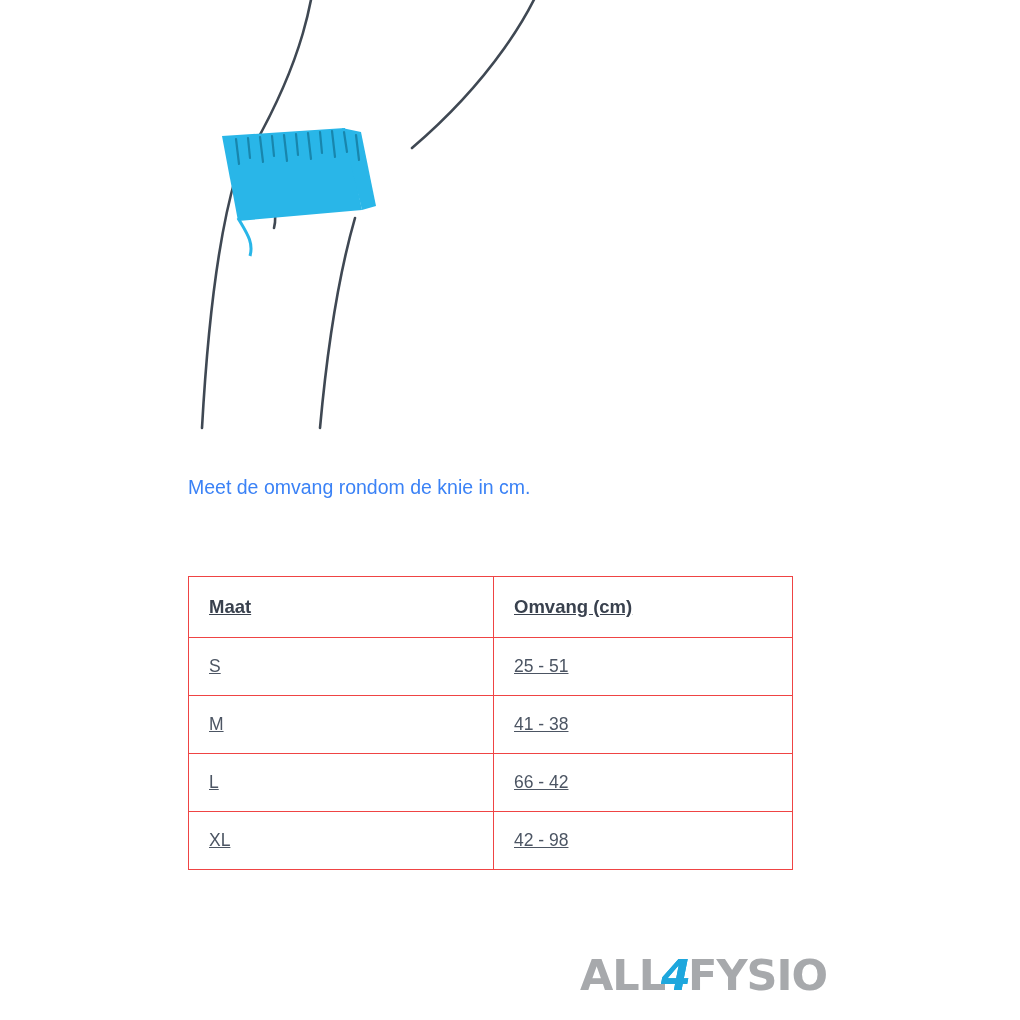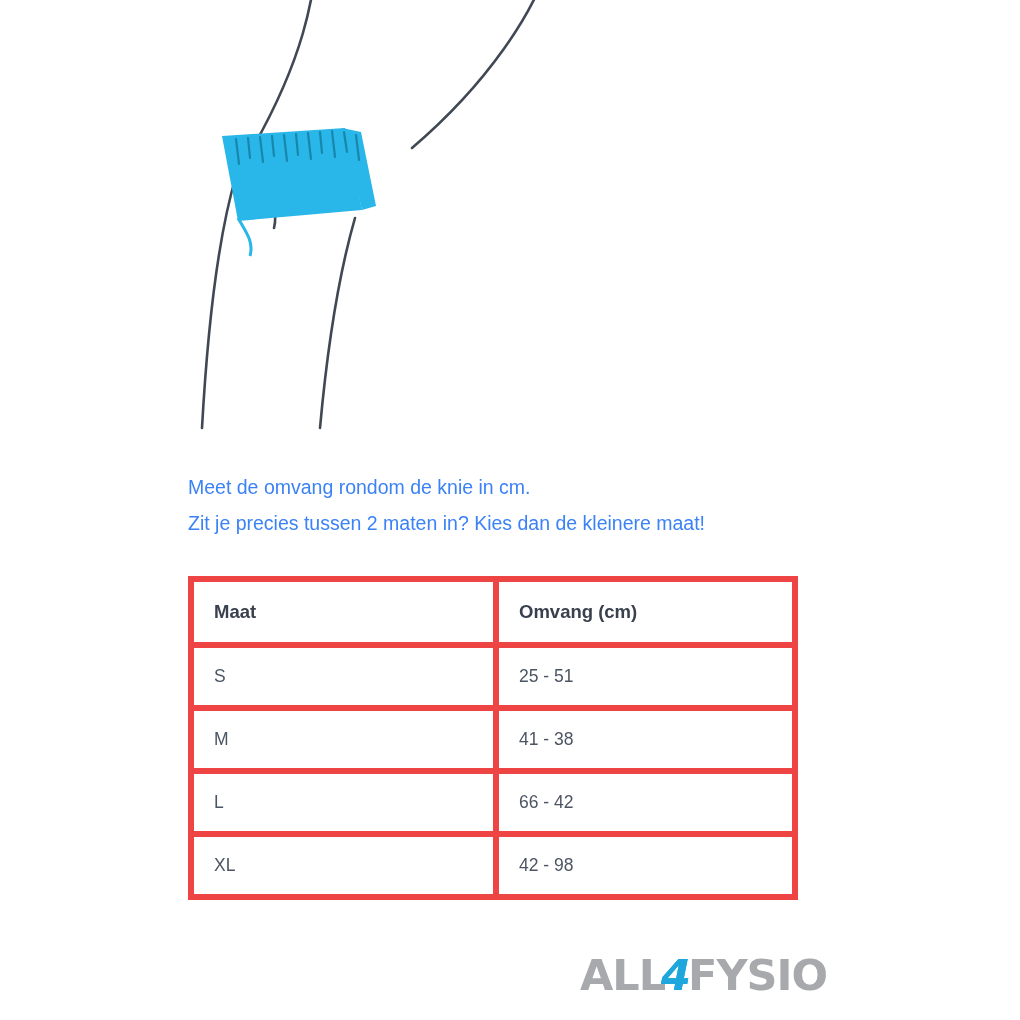--- a/index.html
+++ b/index.html
@@ -54,28 +54,29 @@
   .size-table {
     position: absolute;
     left: 188px;
     top: 576px;
     width: 604px;
     border-collapse: collapse;
     table-layout: fixed;
   }
   .size-table th,
   .size-table td {
-    border: 6px solid #ef4444;
+    border: 1px solid #ef4444;
     text-align: left;
     padding: 0 0 0 20px;
     height: 57px;
     font-size: 17.5px;
     font-weight: 400;
     color: #4c5563;
     vertical-align: middle;
+    text-decoration: underline;
   }
   .size-table th {
     font-weight: 700;
     font-size: 18.5px;
     color: #39414e;
     height: 60px;
   }
   .size-table col.c1 { width: 305px; }
   .size-table col.c2 { width: 299px; }
 
@@ -148,21 +149,20 @@
           <path d="M 206 155 L 209 180"></path>
         </g>
 
         <path d="M 88 238 C 96 252, 104 262, 100 276" fill="none" stroke="#29b6e8" stroke-width="3"></path>
       </g>
     </svg>
   </div>
 
   <div class="instructions">
     <p>Meet de omvang rondom de knie in cm.</p>
-    <p>Zit je precies tussen 2 maten in? Kies dan de kleinere maat!</p>
   </div>
 
   <table class="size-table">
     <colgroup>
         <col class="c1">
         <col class="c2">
       </colgroup>
     <thead>
       <tr>
         <th>Maat</th>

